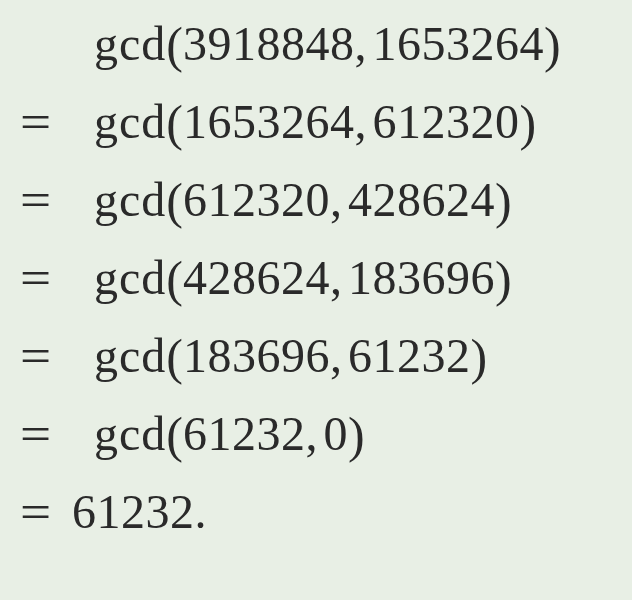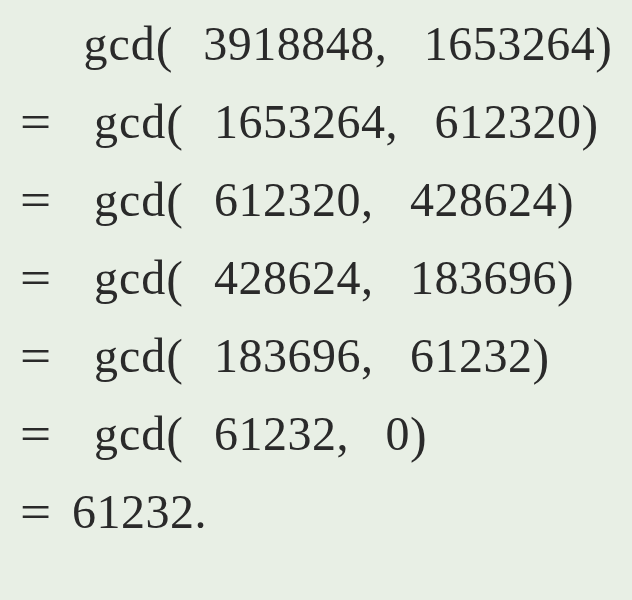--- a/index.html
+++ b/index.html
@@ -37,21 +37,20 @@
     font-weight: 500;
   }
   .gcd-word {
     letter-spacing: 1px;
   }
   .paren {
     font-size: 50px;
   }
   .args {
     letter-spacing: 0.5px;
-    margin-left: 31px;
   }
   .comma {
     margin-right: 6px;
   }
   .final-num {
     letter-spacing: 0.5px;
   }
 </style>
 </head>
 <body>

